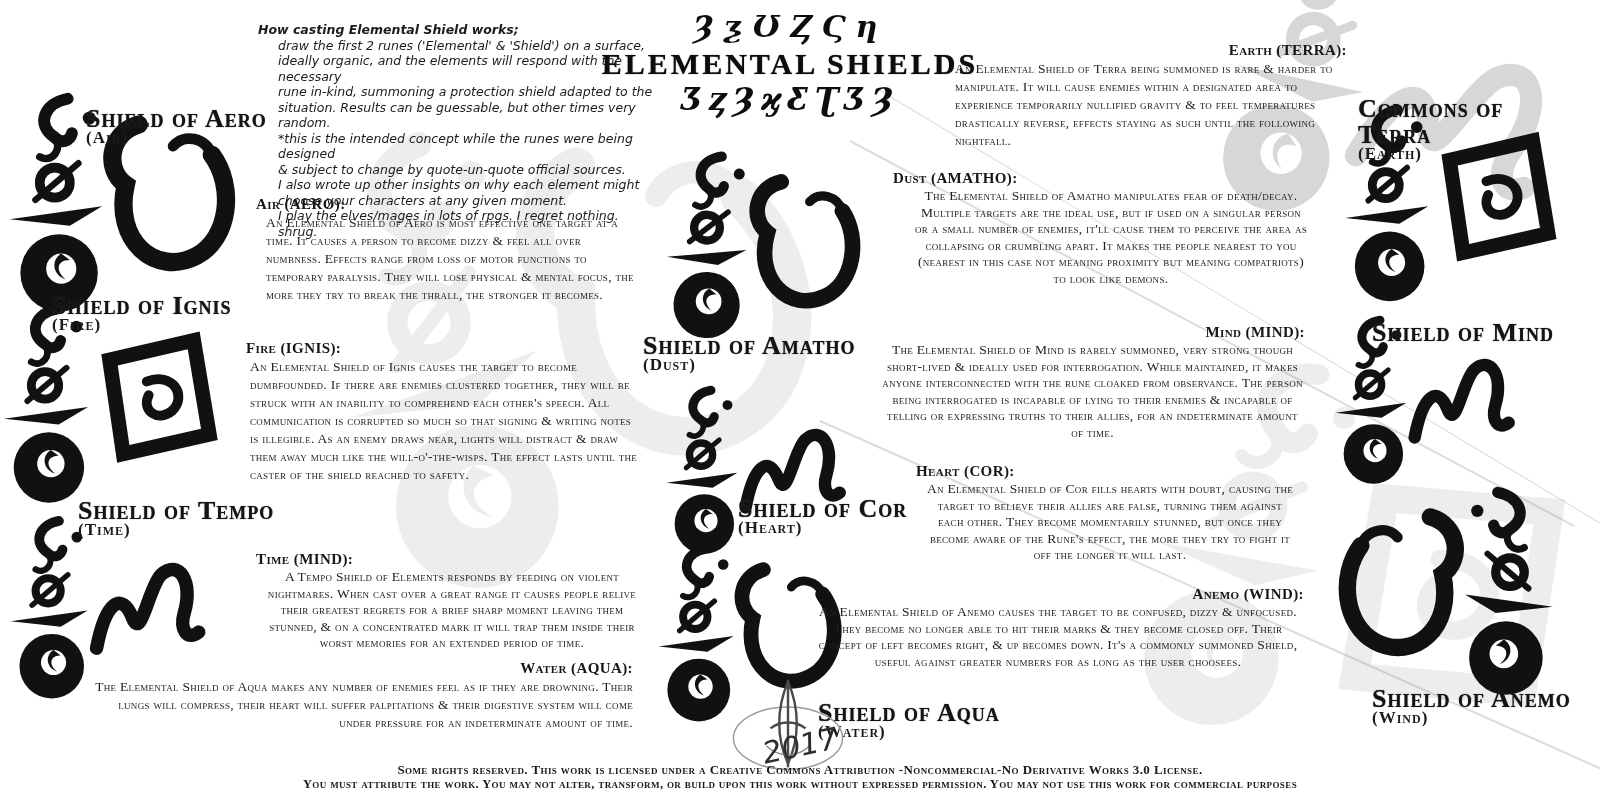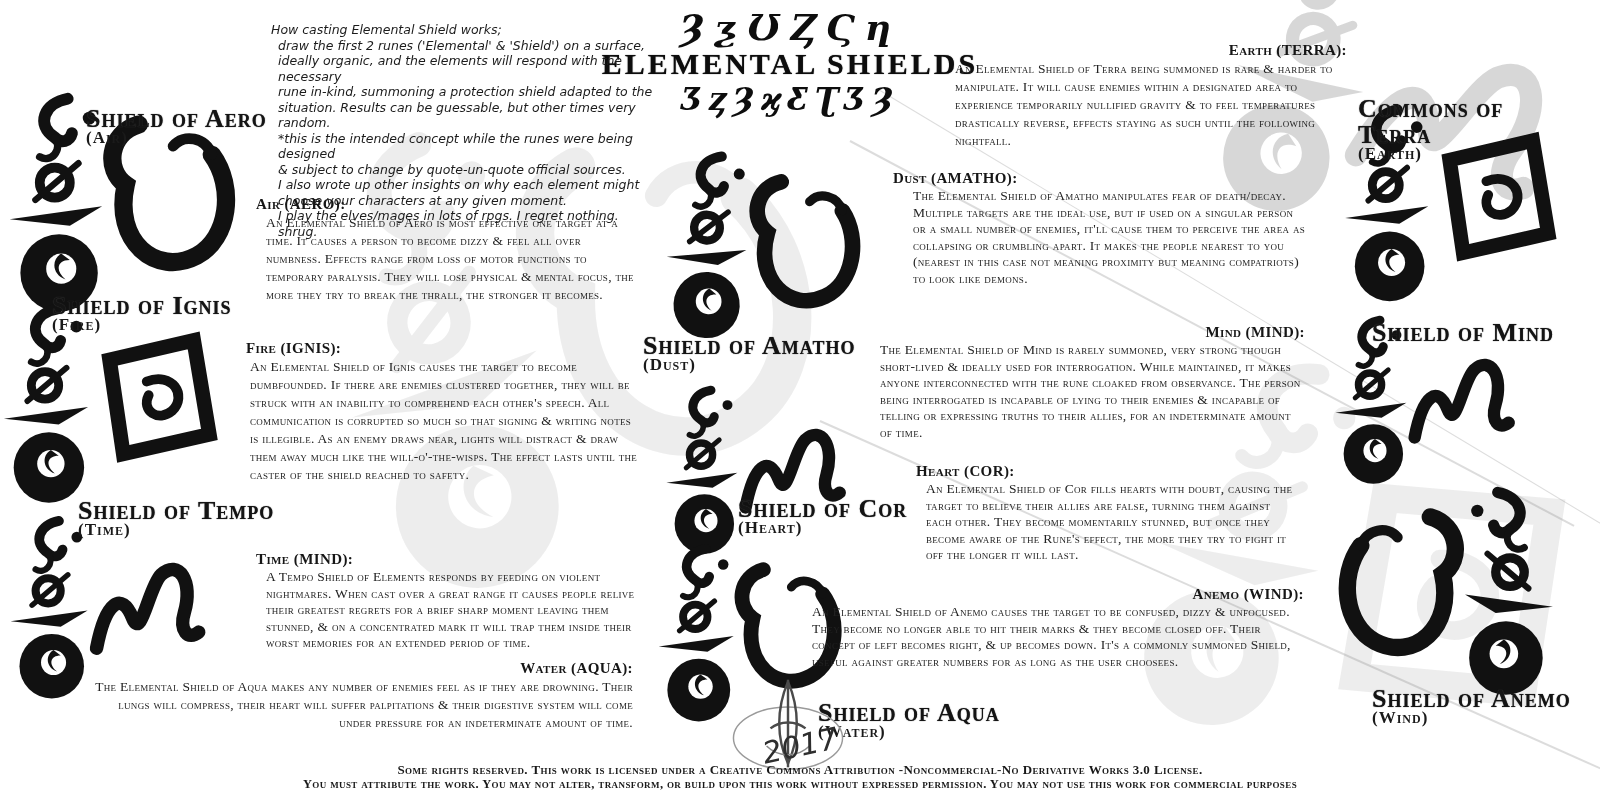--- a/index.html
+++ b/index.html
@@ -6,45 +6,45 @@
   #poster{
     position:relative;width:1600px;height:800px;background:#ffffff;
     overflow:hidden;font-family:"Liberation Serif",serif;color:#111;
   }
   .abs{position:absolute;}
   
   .hand{
     font-family:"DejaVu Sans",sans-serif;font-style:italic;
     font-size:12.5px;line-height:15.5px;color:#1c1c1c;
   }
-  .hand .hd{font-weight:normal;margin-left:13px;}
+  .hand .hd{font-weight:bold;}
   .hand .bd{white-space:pre-line;padding-left:20px;display:block;}
   .entry-h{
     font-variant:small-caps;font-weight:bold;font-size:15px;letter-spacing:.4px;color:#161616;
   }
   .entry-b{
     font-variant:small-caps;font-size:13.5px;line-height:18px;letter-spacing:.3px;color:#222;
   }
-  .tight{line-height:16.5px;}
+  .tight{line-height:16.5px;text-align:center;}
   .al-r{text-align:right;}
   .al-c{}
   .shield-label{text-align:left;}
   .shield-label .main{
     font-variant:small-caps;font-weight:bold;font-size:26px;line-height:26px;
     letter-spacing:1px;color:#141414;text-shadow:0 0 1px #444;
   }
   .shield-label .sub{
     font-variant:small-caps;font-weight:bold;font-size:17px;line-height:16px;
     letter-spacing:1px;color:#1a1a1a;margin-top:-2px;
   }
   
   .title-block{text-align:center;}
   .runic{
     font-family:"DejaVu Serif",serif;font-weight:bold;font-style:italic;
-    font-size:36px;line-height:42px;letter-spacing:10px;color:#0d0d0d;
+    font-size:30px;line-height:42px;letter-spacing:10px;color:#0d0d0d;
   }
   .runic.small{font-size:32px;line-height:38px;letter-spacing:6px;}
   .main-title{
     font-variant:small-caps;font-weight:bold;font-size:30px;line-height:32px;
     letter-spacing:3px;color:#0d0d0d;text-shadow:0 0 1px #333;
   }
   
   svg.rune{display:block;}
   .wm{opacity:.07;}
   .wm-dark{opacity:.16;}

